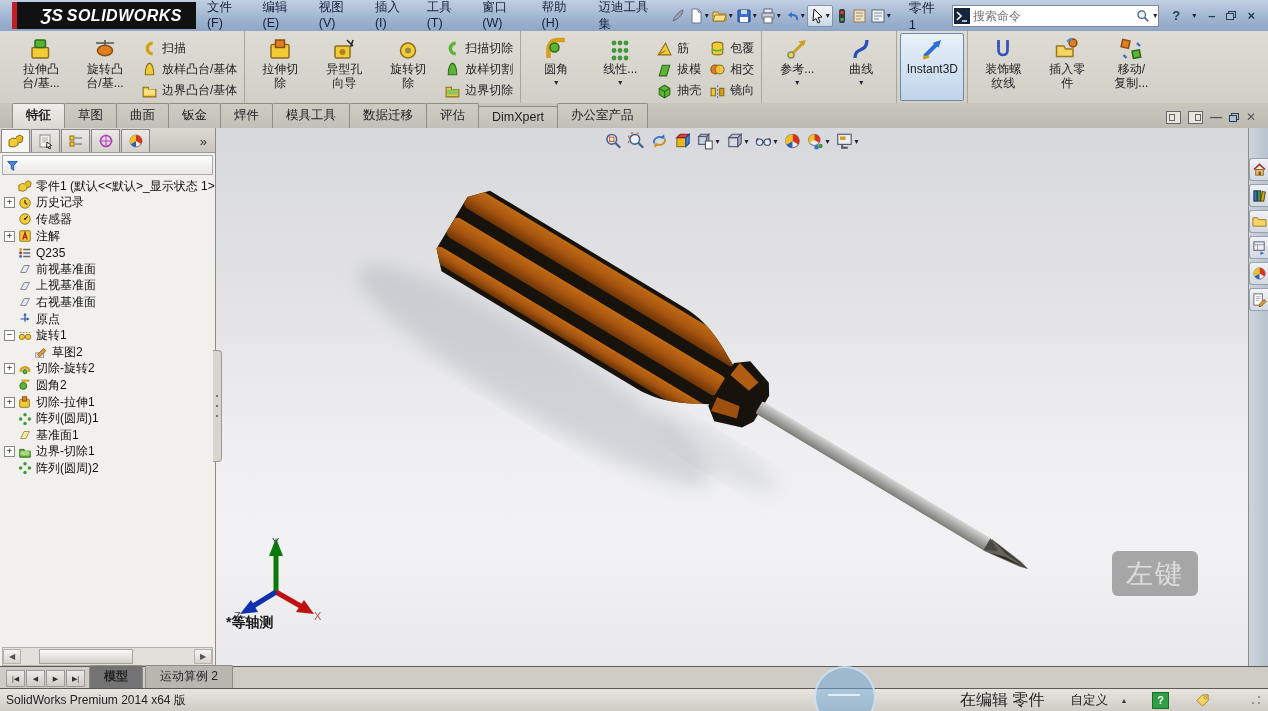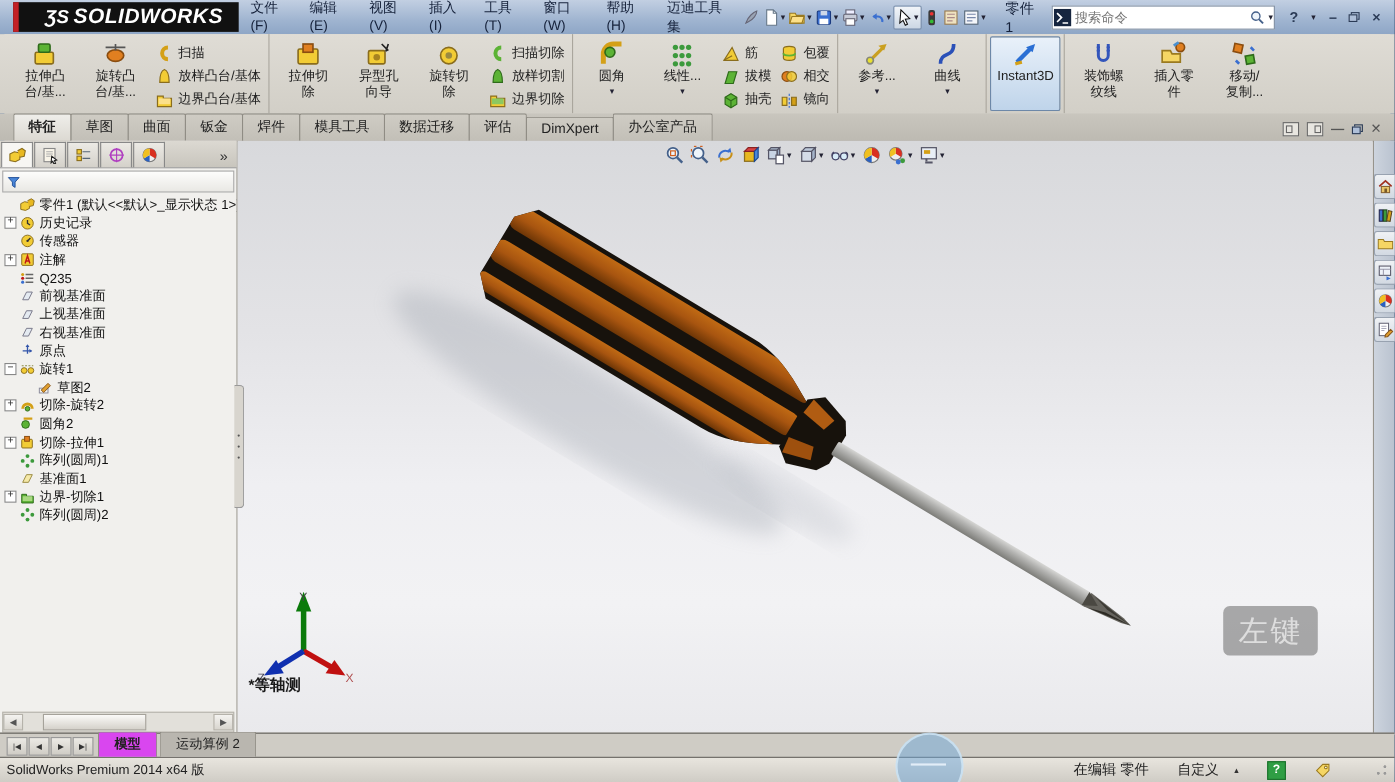--- a/index.html
+++ b/index.html
@@ -5,21 +5,21 @@
   html,body{margin:0;padding:0;background:#222;}
   #app{position:relative;width:1268px;height:711px;font-family:"Liberation Sans","DejaVu Sans",sans-serif;
        background:#4a72a8;overflow:hidden;font-size:12px;color:#111;-webkit-user-select:none;}
   #frame{position:absolute;left:4px;top:4px;right:4px;bottom:3px;background:#d9d6cf;}
   
   #titlebar{position:absolute;left:0;top:0;right:0;height:31px;
     background:linear-gradient(#c2cfe2,#9fb4d0 60%,#8ea6c6);display:flex;align-items:center;gap:2px;}
   #logo{height:27px;margin:2px 0 2px 12px;background:#111;display:flex;align-items:center;
     padding:0 14px 0 16px;border-left:5px solid #c22026;}
   #logo .mark{color:#fff;font-style:italic;font-weight:bold;font-size:17px;margin:0 4px 0 8px;}
-  #logo .word{color:#fff;font-style:italic;font-weight:bold;font-size:19px;letter-spacing:.5px;}
+  #logo .word{color:#fff;font-style:italic;font-weight:bold;font-size:16px;letter-spacing:.5px;}
   .menu-item{padding:4px 9px;color:#15213a;font-size:12.5px;cursor:default;}
   #quickbar{display:flex;align-items:center;margin-left:2px;}
   .qbtn{display:flex;align-items:center;padding:2px 1px;border-radius:2px;}
   .qbtn.boxed{border:1px solid #7e92ad;background:linear-gradient(#f2f5f9,#ccd7e4);}
   .icon{display:inline-block;line-height:0;}
   .caret{font-size:8px;color:#223;margin:0 1px;}
   #part-label{margin:0 10px 0 14px;font-size:13px;color:#15213a;}
   #searchbox{display:flex;align-items:center;background:#fff;border:1px solid #7a8aa0;height:20px;width:218px;}
   #searchbox .swicon{width:16px;height:16px;margin:1px;}
   #searchbox input{border:0;outline:0;flex:1;font-size:12px;color:#333;font-family:inherit;min-width:10px;}
@@ -81,25 +81,25 @@
      border-radius:6px;display:flex;align-items:center;justify-content:center;
      font-size:27px;color:rgba(235,235,235,.8);letter-spacing:2px;}
   
   #taskpane{width:19px;background:linear-gradient(90deg,#cdd4de,#b9c2cf);border-left:1px solid #8f8c84;display:flex;flex-direction:column;align-items:center;padding-top:30px;gap:3px;}
   .tpbtn{width:19px;height:21px;background:linear-gradient(#f0f2f5,#d2d9e2);border:1px solid #98a2b0;border-right:0;display:flex;align-items:center;justify-content:center;border-radius:3px 0 0 3px;}
   
   #bottomtabs{position:absolute;left:0;right:0;bottom:22px;height:21px;background:#cfccc5;border-top:1px solid #5c5a55;border-bottom:1px solid #5c5a55;display:flex;align-items:flex-end;}
   #tabnav{display:flex;gap:1px;margin:0 4px 1px 6px;}
   .navbtn{width:17px;height:15px;background:linear-gradient(#eceae5,#cfccc5);border:1px solid #999;font-size:7px;color:#333;display:flex;align-items:center;justify-content:center;}
   .sheettab{padding:2px 14px 3px;border:1px solid #8f8c84;border-bottom:0;font-size:12px;background:#b9b6af;color:#222;margin-right:2px;border-radius:2px 2px 0 0;}
-  .sheettab.active{background:#d946ef;font-weight:bold;}
+  .sheettab.active{background:#737373;font-weight:bold;}
   #statusbar{position:absolute;left:0;right:0;bottom:0;height:22px;background:linear-gradient(#e8e5de,#cfccc5);display:flex;align-items:center;padding:0 6px;color:#222;}
   #status-left{font-size:12px;}
   #status-right{margin-left:auto;display:flex;align-items:center;gap:26px;}
-  #status-edit{font-size:13px;}
+  #status-edit{font-size:16px;}
   #status-units{font-size:12.5px;display:flex;align-items:center;gap:14px;}
   #status-units .up{font-size:8px;color:#333;}
   #q-help{width:15px;height:15px;background:#2f9e44;color:#fff;font-size:11px;font-weight:bold;border:1px solid #1a6e2a;display:flex;align-items:center;justify-content:center;}
   #grip{width:12px;height:12px;margin-left:14px;background:
      radial-gradient(circle at 9px 3px,#999 1px,transparent 1.6px),
      radial-gradient(circle at 9px 9px,#999 1px,transparent 1.6px),
      radial-gradient(circle at 3px 9px,#999 1px,transparent 1.6px);}
   
   #click-circle{position:absolute;left:814px;top:666px;width:58px;height:58px;border-radius:50%;
      background:rgba(110,165,215,.5);border:2px solid rgba(215,235,250,.75);z-index:50;}

